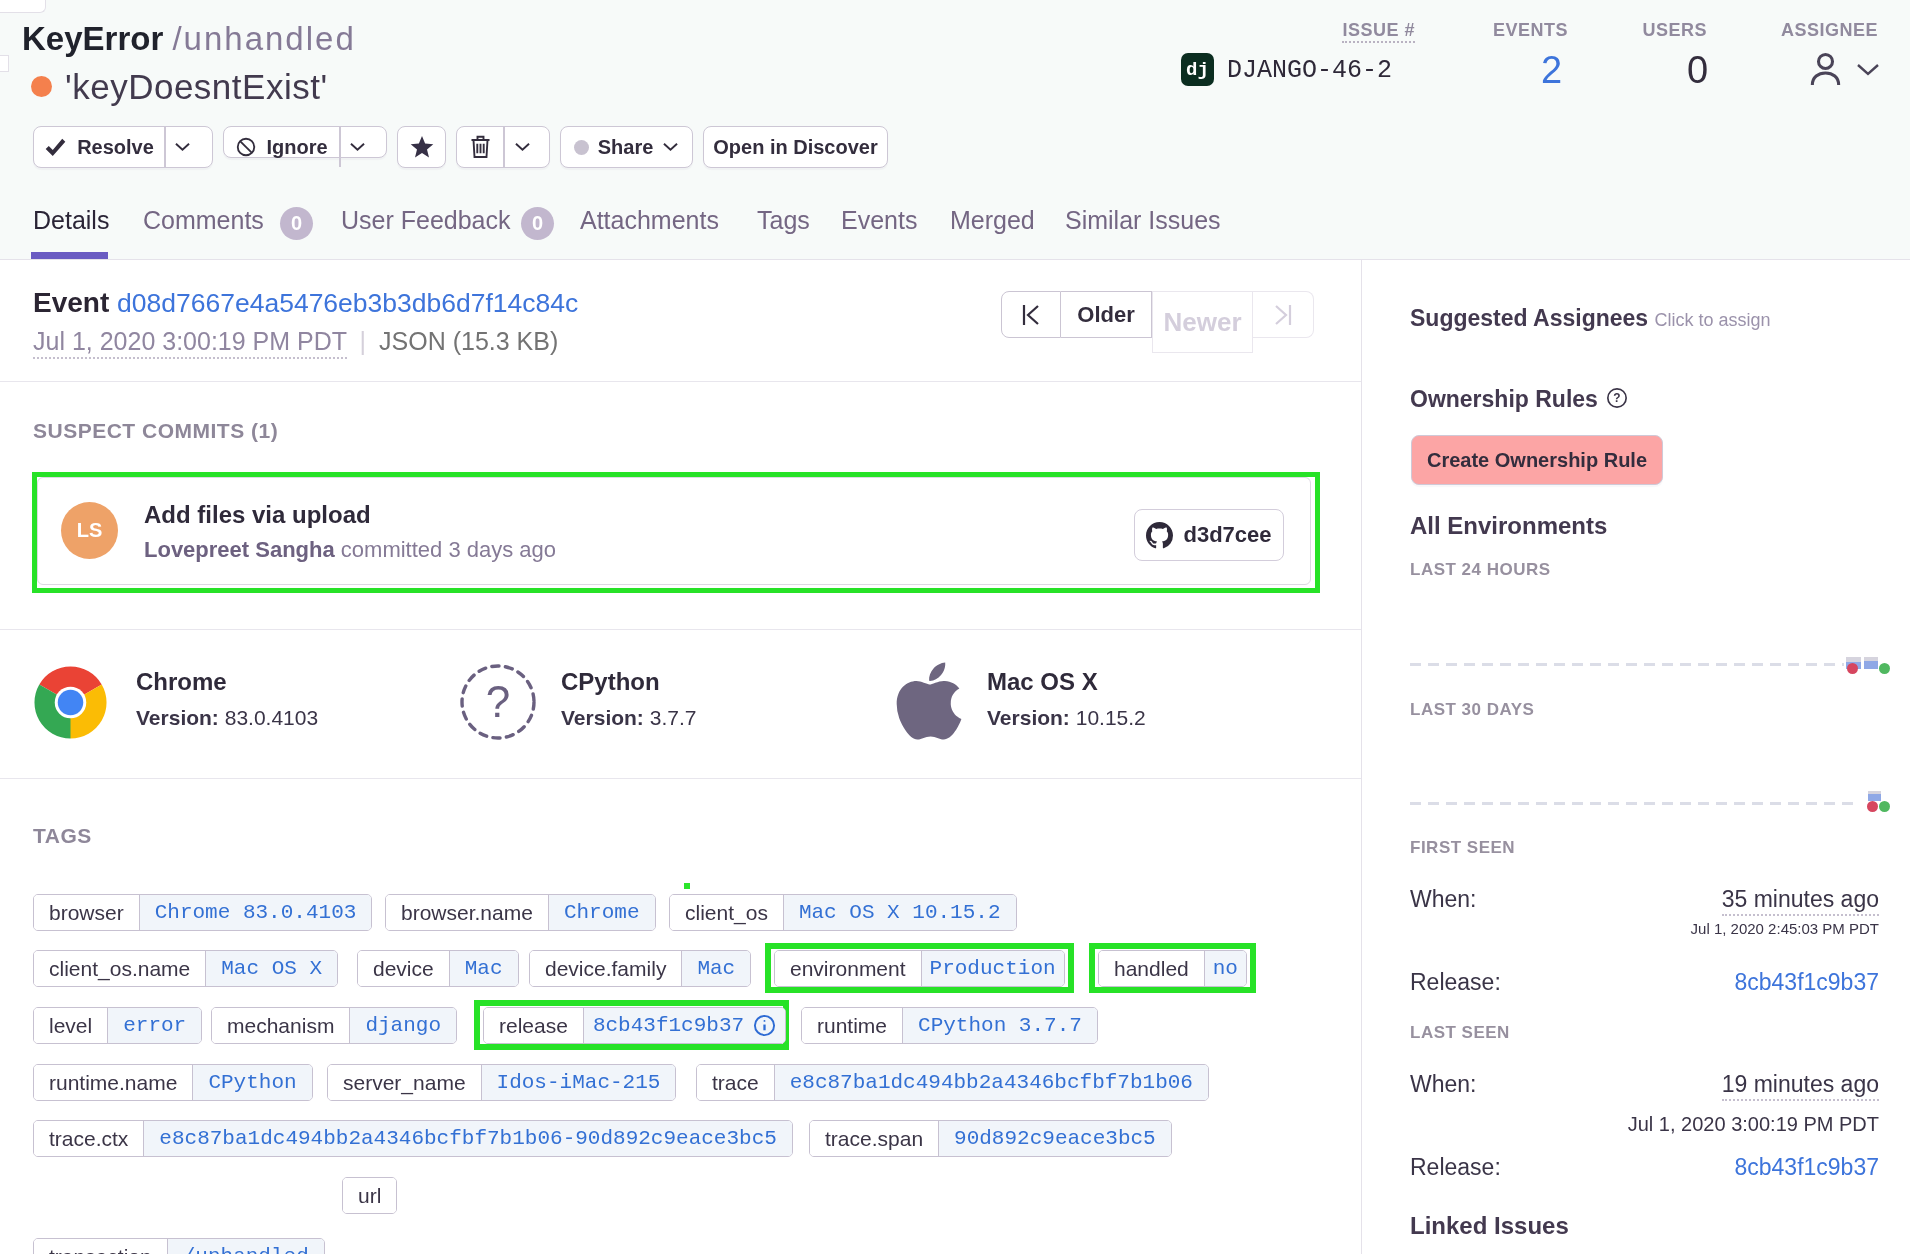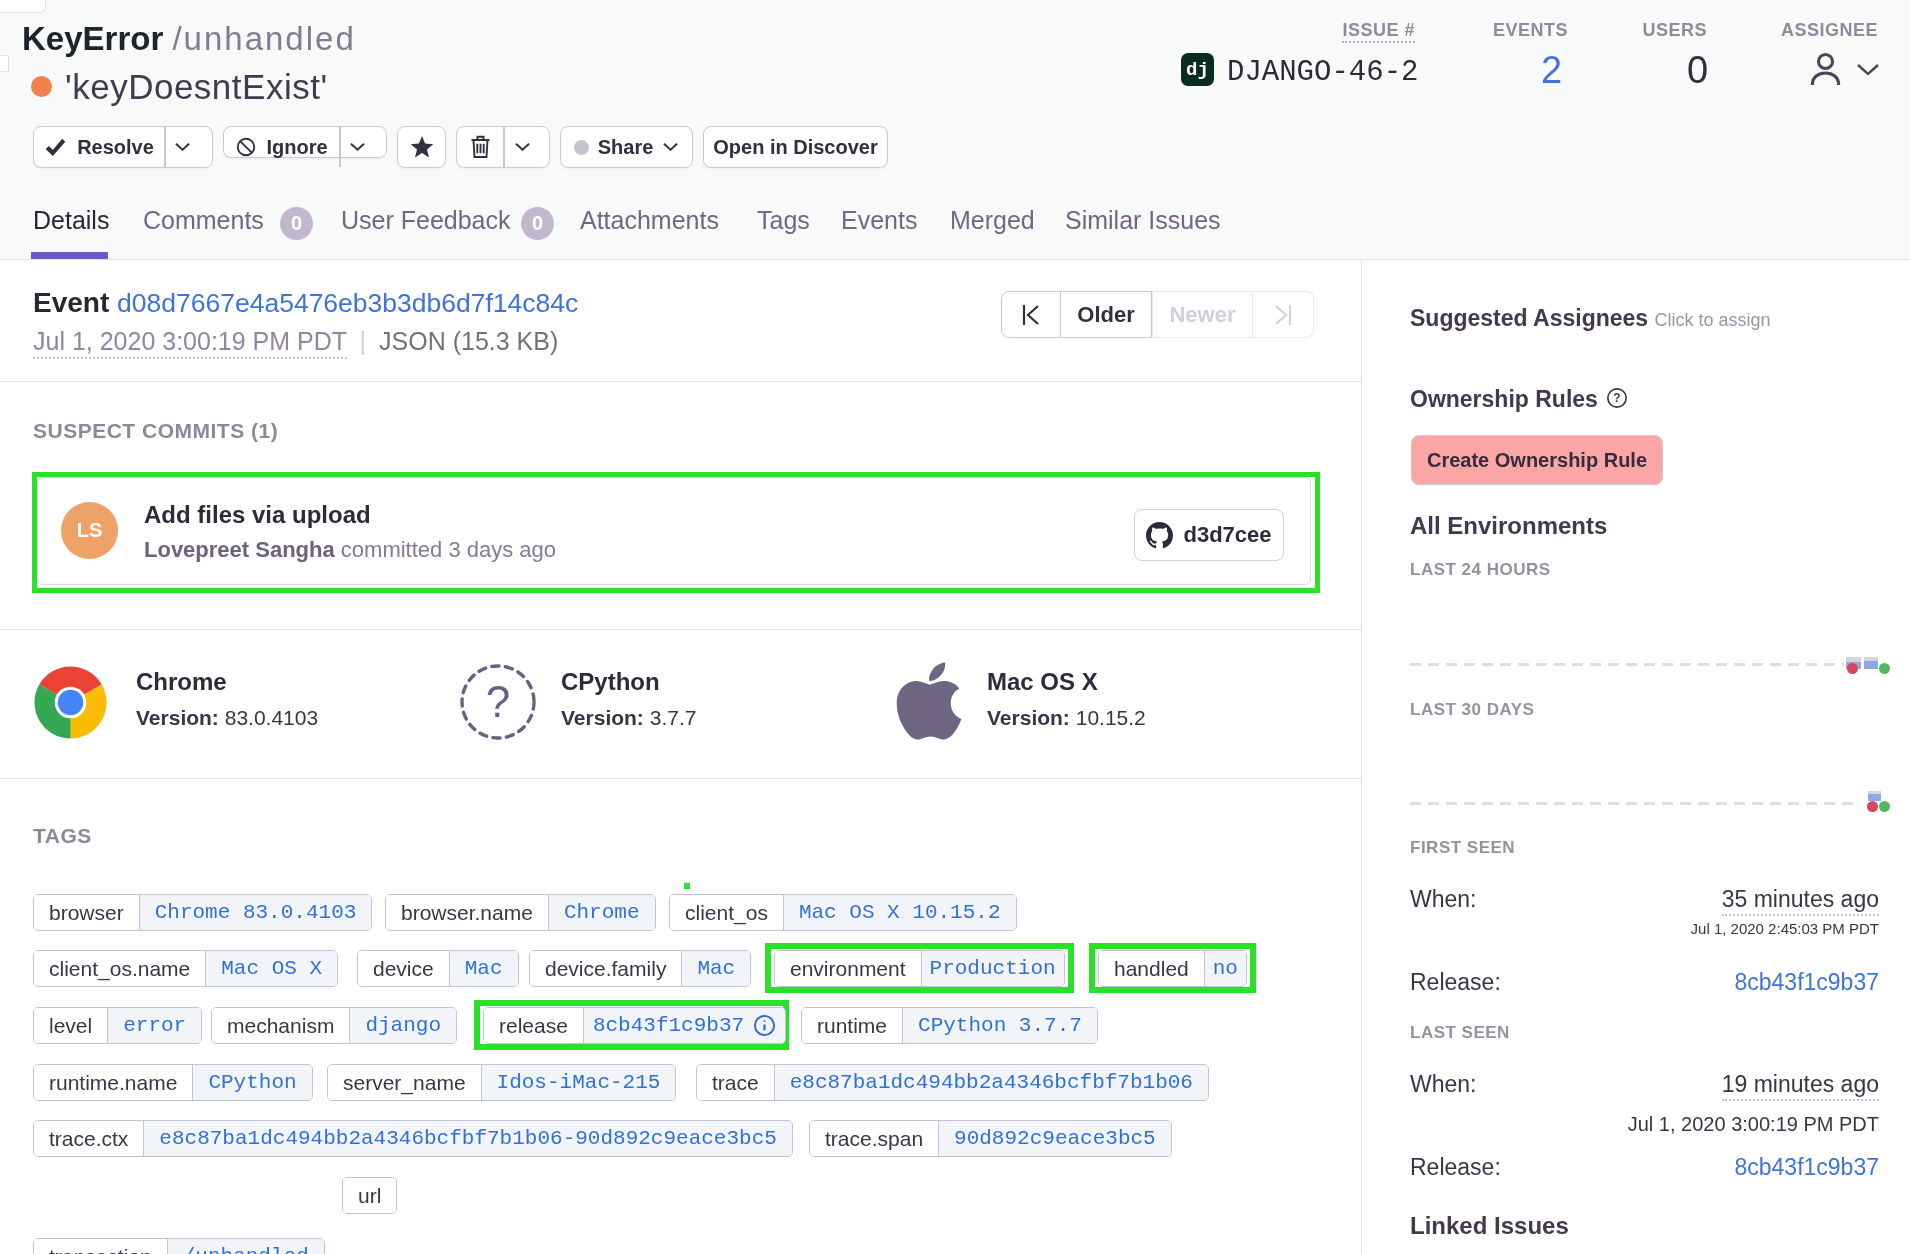--- a/index.html
+++ b/index.html
@@ -38,21 +38,21 @@
 
     <div class="abs" style="left:22px;top:18px;font-size:33px;line-height:41px;"><span style="font-weight:bold;color:#20222c;">KeyError</span> <span style="color:#857a96;letter-spacing:2px;">/unhandled</span></div>
     <div class="abs" style="left:31px;top:76px;width:21px;height:21px;border-radius:50%;background:#f4804d;"></div>
     <div class="abs" style="left:65px;top:68px;font-size:35px;line-height:38px;letter-spacing:0.5px;color:#423a4e;">'keyDoesntExist'</div>
 
     <div class="statlab" style="right:495px;">ISSUE #<div style="position:absolute;left:0;right:0;top:21px;border-bottom:2px dotted #b9b2c2;height:1px;"></div></div>
     <div class="statlab" style="right:342px;">EVENTS</div>
     <div class="statlab" style="right:203px;">USERS</div>
     <div class="statlab" style="right:32px;">ASSIGNEE</div>
     <div class="abs" style="left:1181px;top:53px;width:33px;height:33px;background:#0b2d20;border-radius:7px;color:#fff;display:flex;align-items:center;justify-content:center;font-weight:bold;font-size:19px;font-family:'Liberation Mono',monospace;">dj</div>
-    <div class="abs mono" style="left:1227px;top:56px;font-size:29px;color:#2e2838;">DJANGO-46-2</div>
+    <div class="abs mono" style="left:1227px;top:56px;font-size:25px;color:#2e2838;">DJANGO-46-2</div>
     <div class="abs" style="left:1541px;top:49px;font-size:38px;color:#3d74db;">2</div>
     <div class="abs" style="left:1687px;top:49px;font-size:38px;color:#332d3d;">0</div>
     <svg class="abs" style="left:1805px;top:49px;" width="41" height="41" viewBox="0 0 24 24" fill="none" stroke="#4a4458" stroke-width="1.8">
         <circle cx="12" cy="7.3" r="4.1"></circle>
         <path d="M4.3 21c0-4.5 3.5-7 7.7-7s7.7 2.5 7.7 7"></path>
       </svg>
     <svg class="abs" style="left:1855px;top:62px;" width="26" height="16" viewBox="0 0 26 16" fill="none" stroke="#4a4458" stroke-width="2.4">
         <path d="M3 3l10 9 10-9"></path>
       </svg>
 
@@ -118,21 +118,21 @@
     <span style="color:#737373;">JSON (15.3 KB)</span>
   </div>
 
   <div class="abs" style="left:1001px;top:291px;width:313px;height:47px;">
     <div class="abs" style="left:0;top:0;width:60px;height:47px;border:1px solid #cbc5d3;border-radius:8px 0 0 8px;background:#fff;display:flex;align-items:center;justify-content:center;">
       <svg width="20" height="22" viewBox="0 0 20 22" fill="none" stroke="#332d3d" stroke-width="2.2">
           <path d="M3 1v20M17 2L7 11l10 9"></path>
         </svg>
       </div>
     <div class="abs" style="left:60px;top:0;width:91px;height:47px;border:1px solid #cbc5d3;border-left:none;background:#fff;display:flex;align-items:center;justify-content:center;font-weight:bold;font-size:22px;color:#332d3d;">Older</div>
-    <div class="abs" style="left:151px;top:0;width:101px;height:47px;border:1px solid #eae7ee;background:#fff;display:flex;align-items:center;justify-content:center;font-weight:bold;font-size:22px;color:#d4cedc;">Newer</div>
+    <div class="abs" style="left:151px;top:0;width:101px;height:62px;border:1px solid #eae7ee;background:#fff;display:flex;align-items:center;justify-content:center;font-weight:bold;font-size:26px;color:#d4cedc;">Newer</div>
     <div class="abs" style="left:252px;top:0;width:61px;height:47px;border:1px solid #eae7ee;border-left:none;border-radius:0 8px 8px 0;background:#fff;display:flex;align-items:center;justify-content:center;">
       <svg width="20" height="22" viewBox="0 0 20 22" fill="none" stroke="#d4cedc" stroke-width="2.2">
           <path d="M17 1v20M3 2l10 9-10 9"></path>
         </svg>
       </div>
   </div>
   <div class="hline" style="top:381px;"></div>
 
   <div class="seclab" style="left:33px;top:419px;">SUSPECT COMMITS (1)</div>
   <div class="abs" style="left:32px;top:472px;width:1288px;height:121px;border:5px solid #27e227;"></div>

